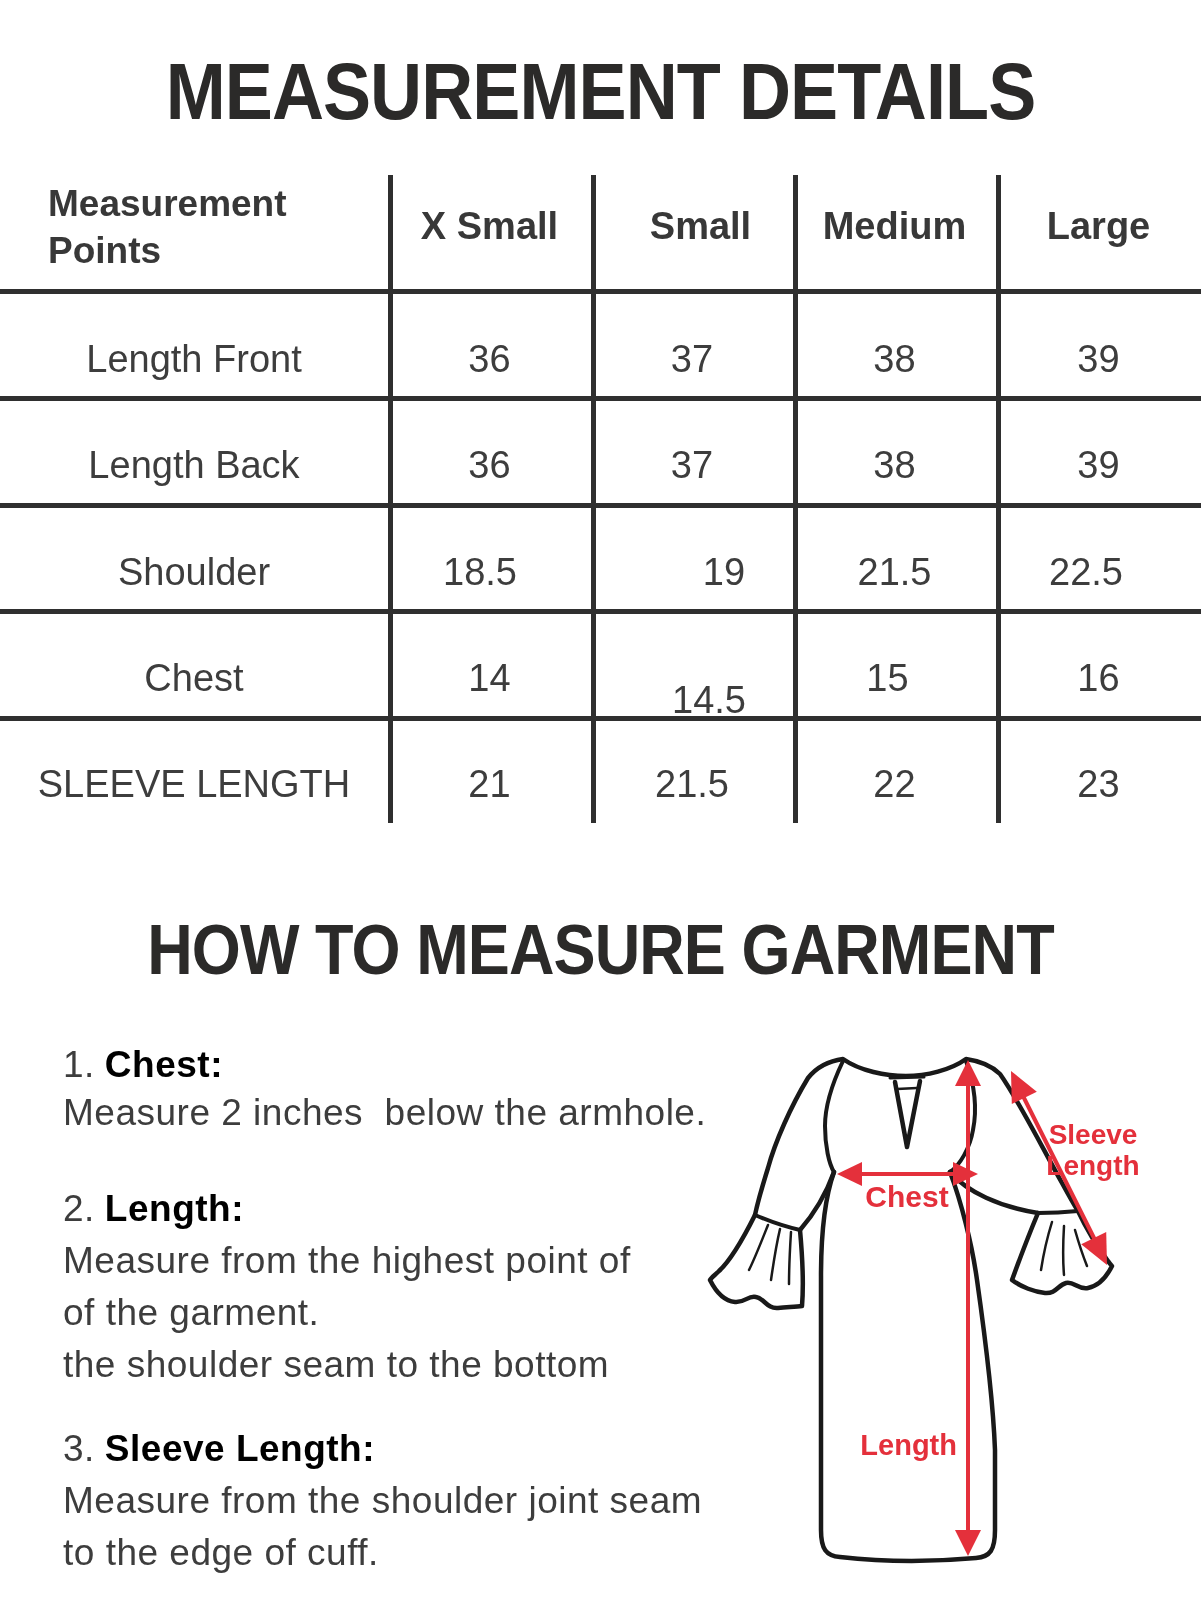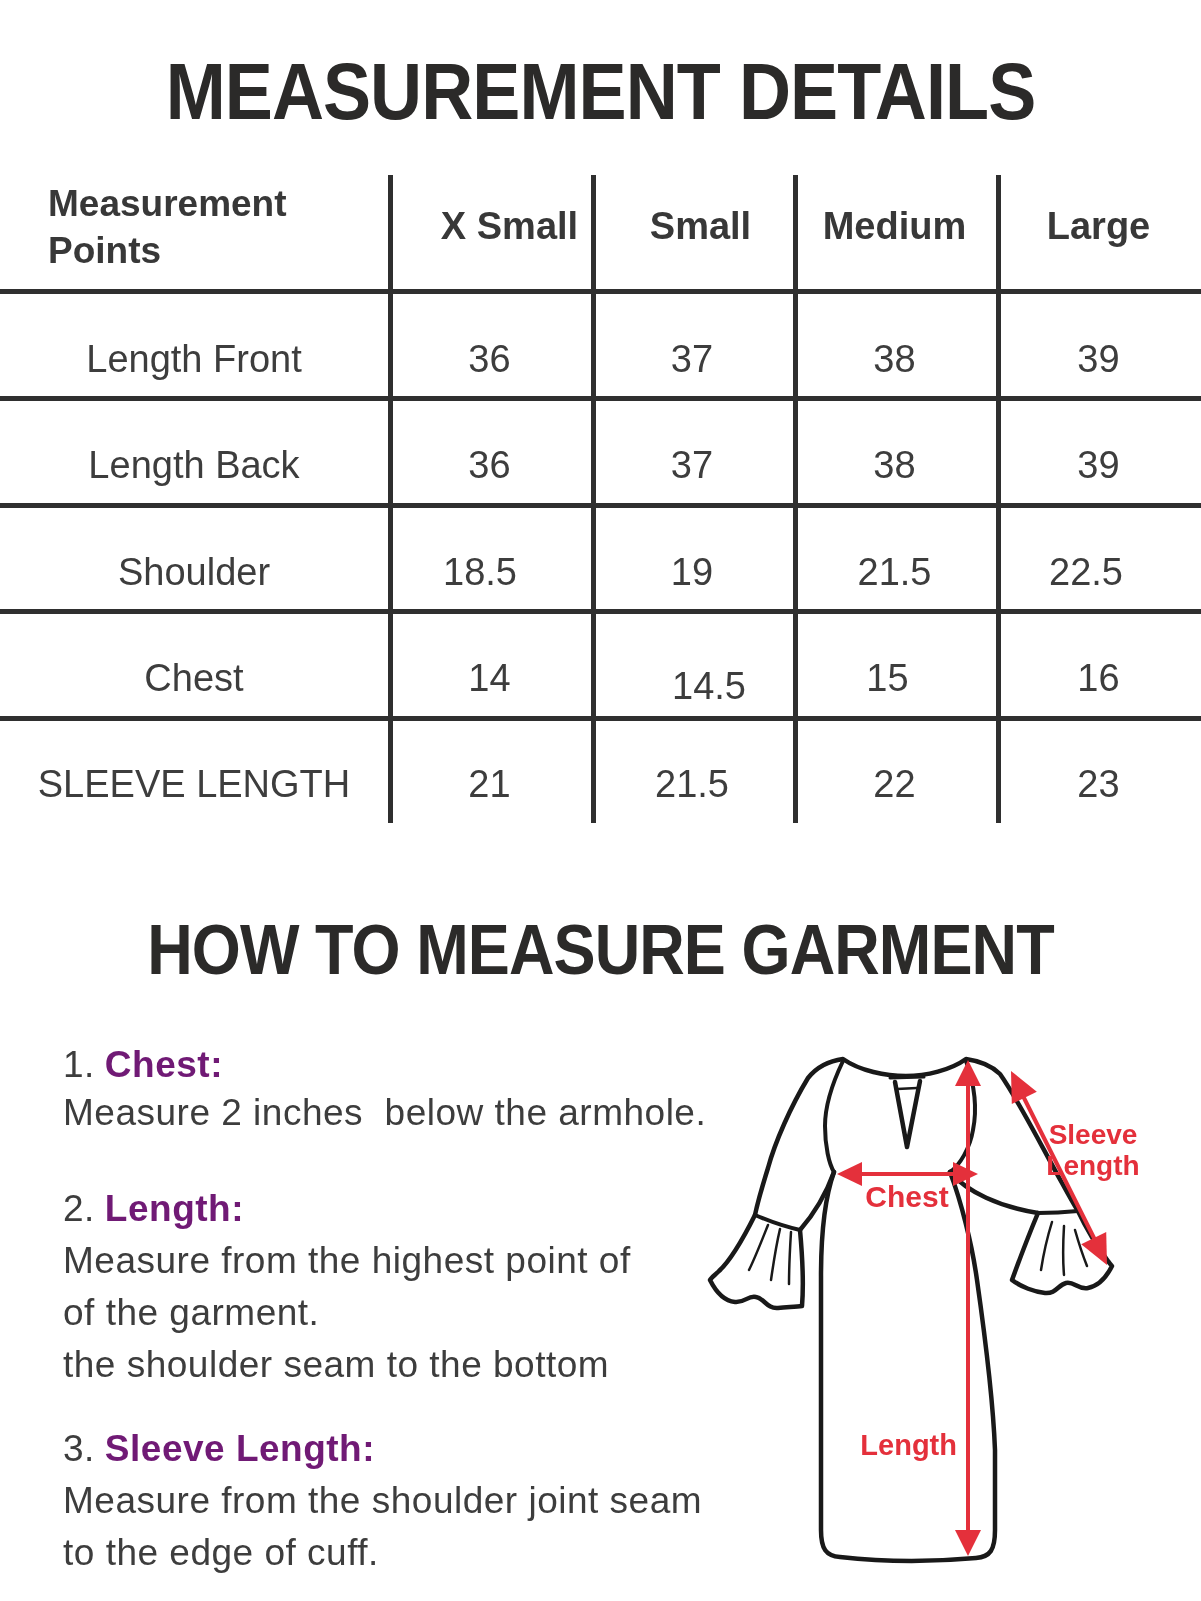--- a/index.html
+++ b/index.html
@@ -19,21 +19,21 @@
     transform:scaleX(0.90);transform-origin:center;white-space:nowrap;line-height:70px;
   }
   .vline{position:absolute;width:5px;top:157px;height:648px;background:#2f2f2f;}
   .hline{position:absolute;left:0;width:1201px;height:5px;background:#2f2f2f;}
   .th-left{left:48px;top:162px;font-size:37px;font-weight:bold;color:#383838;line-height:47px;}
   .th{position:absolute;top:182px;height:52px;line-height:52px;text-align:center;
       font-size:38px;font-weight:bold;color:#383838;}
   .cell{position:absolute;height:52px;line-height:52px;text-align:center;font-size:38px;color:#3d3d3d;}
   .instr{position:absolute;left:63px;font-size:37px;letter-spacing:0.5px;color:#3d3d3d;}
   .instr .line{white-space:pre;}
-  .instr b{color:#701a75;}
+  .instr b{color:#000000;}
   .instr .num{margin-right:10px;}
   .lh48 .line{line-height:48px;}
   .lh52 .line{line-height:52px;}
   svg text{font-family:"Liberation Sans","DejaVu Sans",sans-serif;font-weight:bold;}
 </style>
 </head>
 <body>
 
 <div id="page">
 
@@ -47,46 +47,46 @@
   <div class="hline" style="top:271px"></div>
   <div class="hline" style="top:378px"></div>
   <div class="hline" style="top:485px"></div>
   <div class="hline" style="top:591px"></div>
   <div class="hline" style="top:698px"></div>
 
   <div class="abs th-left">
     <div>Measurement</div>
     <div>Points</div>
   </div>
-  <div class="th" style="left:408px;width:203px">X Small</div>
+  <div class="th" style="left:388px;width:203px">X Small</div>
   <div class="th" style="left:591px;width:219px">Small</div>
   <div class="th" style="left:793px;width:203px">Medium</div>
   <div class="th" style="left:996px;width:205px">Large</div>
 
   <div class="cell" style="left:0;width:388px;top:315px">Length Front</div>
   <div class="cell" style="left:388px;width:203px;top:315px">36</div>
   <div class="cell" style="left:591px;width:202px;top:315px">37</div>
   <div class="cell" style="left:793px;width:203px;top:315px">38</div>
   <div class="cell" style="left:996px;width:205px;top:315px">39</div>
 
   <div class="cell" style="left:0;width:388px;top:421px">Length Back</div>
   <div class="cell" style="left:388px;width:203px;top:421px">36</div>
   <div class="cell" style="left:591px;width:202px;top:421px">37</div>
   <div class="cell" style="left:793px;width:203px;top:421px">38</div>
   <div class="cell" style="left:996px;width:205px;top:421px">39</div>
 
   <div class="cell" style="left:0;width:388px;top:528px">Shoulder</div>
   <div class="cell" style="left:388px;width:184px;top:528px">18.5</div>
-  <div class="cell" style="left:591px;width:202px;top:528px">19</div>
+  <div class="cell" style="left:623px;width:202px;top:528px">19</div>
   <div class="cell" style="left:793px;width:203px;top:528px">21.5</div>
   <div class="cell" style="left:996px;width:180px;top:528px">22.5</div>
 
   <div class="cell" style="left:0;width:388px;top:634px">Chest</div>
   <div class="cell" style="left:388px;width:203px;top:634px">14</div>
-  <div class="cell" style="left:591px;width:236px;top:642px">14.5</div>
+  <div class="cell" style="left:591px;width:236px;top:656px">14.5</div>
   <div class="cell" style="left:793px;width:189px;top:634px">15</div>
   <div class="cell" style="left:996px;width:205px;top:634px">16</div>
 
   <div class="cell" style="left:0;width:388px;top:740px">SLEEVE LENGTH</div>
   <div class="cell" style="left:388px;width:203px;top:740px">21</div>
   <div class="cell" style="left:591px;width:202px;top:740px">21.5</div>
   <div class="cell" style="left:793px;width:203px;top:740px">22</div>
   <div class="cell" style="left:996px;width:205px;top:740px">23</div>
 
   <div class="instr lh48" style="top:1023px">

